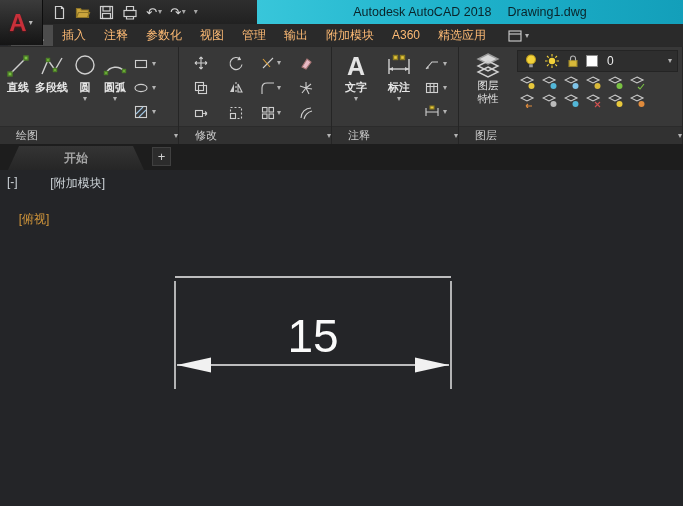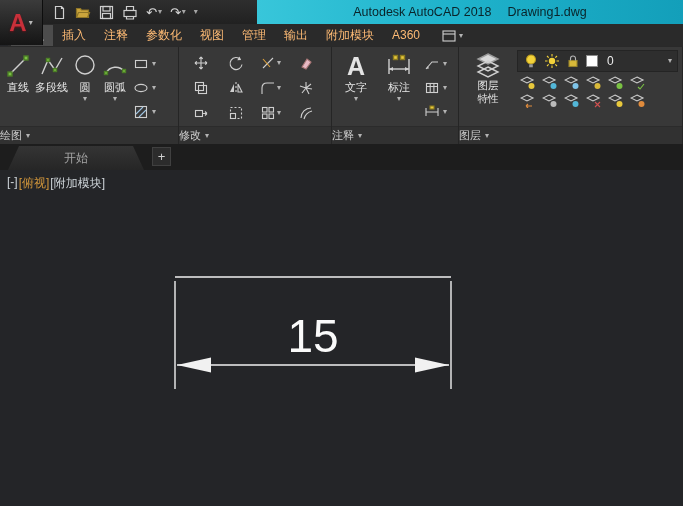--- a/index.html
+++ b/index.html
@@ -33,26 +33,26 @@
   
   .ribbontabs{height:22px;flex:0 0 22px;background:#2a2a2a;display:flex;align-items:flex-end;padding-left:3px;margin-left:8px;}
   .rtab{padding:0 9px;font-size:12px;line-height:21px;height:21px;color:#fdba74;white-space:nowrap;}
   .rtab.active{background:#4c4c4c;color:#ffffff;}
   .rtab-toggle{margin-left:8px;display:flex;align-items:center;gap:3px;padding:0 5px;height:21px;}
 
   
   .ribbon{height:97px;flex:0 0 97px;background:#383838;display:flex;border-top:1px solid #292929;}
   .panel{display:flex;flex-direction:column;border-right:1px solid #252525;}
   .panel-content{flex:1;display:flex;align-items:stretch;padding:3px 3px 0 3px;}
-  .panel-label{height:17px;display:flex;align-items:center;justify-content:flex-start;gap:4px;
-               font-size:11px;color:#cfcfcf;background:#313131;border-top:1px solid #2b2b2b;}
+  .panel-label{height:17px;display:flex;align-items:center;justify-content:space-between;gap:4px;
+               font-size:11px;color:#cfcfcf;background:#313131;border-top:1px solid #2b2b2b;padding-left:16px;}
   .caret{font-size:8px;color:#b3b3b3;line-height:1;}
   .bigbtn{display:flex;flex-direction:column;align-items:center;padding:3px 2px 0;gap:2px;
           font-size:11px;color:#e6e6e6;}
-  .bigbtn .lbl{line-height:12px;white-space:nowrap;}
+  .bigbtn .lbl{line-height:12px;white-space:nowrap;font-weight:bold;}
   .bi{display:block;}
   .bi *{stroke:#cfcfcf;stroke-width:1.4;fill:none;}
   .mi{display:block;}
   .mi *{stroke:#cfcfcf;stroke-width:1.1;fill:none;}
   .minicol{display:flex;flex-direction:column;justify-content:space-around;padding:2px 3px;}
   .minirow{display:flex;align-items:center;gap:3px;}
   .mgrid{display:grid;grid-template-columns:repeat(4,35px);grid-auto-rows:25px;
          align-items:center;justify-items:center;padding:1px 2px;}
   .mbtn{display:flex;align-items:center;gap:1px;}
   .text-a{font-size:25px;line-height:26px;color:#e4e4e4;font-weight:bold;}
@@ -67,31 +67,31 @@
   .layer-row1{display:flex;align-items:center;gap:5px;background:#2e2e2e;border:1px solid #242424;
               height:20px;padding:0 5px;}
   .layer-zero{color:#ececec;font-size:12px;margin:0 4px;flex:1;}
   .swatch{width:10px;height:10px;background:#ffffff;border:1px solid #8a8a8a;}
   .layer-icons-row{display:flex;align-items:center;gap:7px;padding:0 3px;}
 
   
   .filetabs{height:26px;flex:0 0 26px;background:#1d1d1d;display:flex;align-items:flex-end;padding-left:8px;}
   .ftab{height:24px;display:flex;align-items:center;justify-content:center;gap:10px;font-size:12px;
         clip-path:polygon(11px 0,calc(100% - 11px) 0,100% 100%,0 100%);padding:0 18px;}
-  .ftab.start{min-width:100px;background:linear-gradient(#343434,#262626);color:#a5a5a5;}
+  .ftab.start{min-width:100px;background:linear-gradient(#343434,#262626);color:#a5a5a5;font-weight:bold;}
   .ftab.active{min-width:86px;background:linear-gradient(#4b4b4b,#3a3a3a);color:#f4f4f4;margin-left:2px;}
   .ftab-close{color:#c6c6c6;font-size:13px;line-height:1;}
   .plusbtn{width:17px;height:17px;margin:0 0 4px 8px;background:#2c2c2c;border:1px solid #404040;
            color:#d0d0d0;display:flex;align-items:center;justify-content:center;font-size:13px;line-height:1;}
 
   
   .canvas{position:relative;flex:1;background:#242528;}
   .vp-controls{position:absolute;top:5px;left:7px;font-size:12px;display:flex;gap:1px;}
   .vpc{color:#ced4d9;}
-  .vpc.view{color:#d3973b;}
+  .vpc.view{color:#d3973b;margin-top:36px;}
   .dwg{position:absolute;left:0;top:0;width:683px;height:315px;}
   .dwg line{stroke:#f1f1f1;stroke-width:1.4;}
   .dwg polygon{fill:#f1f1f1;stroke:none;}
   .dwg text{fill:#fafafa;font-size:46px;text-anchor:middle;
             font-family:"Liberation Sans","DejaVu Sans",sans-serif;}
 </style>
 </head>
 <body>
 
 <div class="app">
@@ -147,20 +147,21 @@
   <div class="ribbontabs">
     <div class="rtab active">默认</div>
     <div class="rtab">插入</div>
     <div class="rtab">注释</div>
     <div class="rtab">参数化</div>
     <div class="rtab">视图</div>
     <div class="rtab">管理</div>
     <div class="rtab">输出</div>
     <div class="rtab">附加模块</div>
     <div class="rtab">A360</div>
+    <div class="rtab">精选应用</div>
     <div class="rtab-toggle">
       <svg class="mi" width="14" height="12" viewBox="0 0 14 12">
           <rect x="1" y="1" width="12" height="10"></rect>
           <path d="M1 4h12"></path>
         </svg>
       <span class="caret">▾</span>
     </div>
   </div>
 
   <div class="ribbon">

